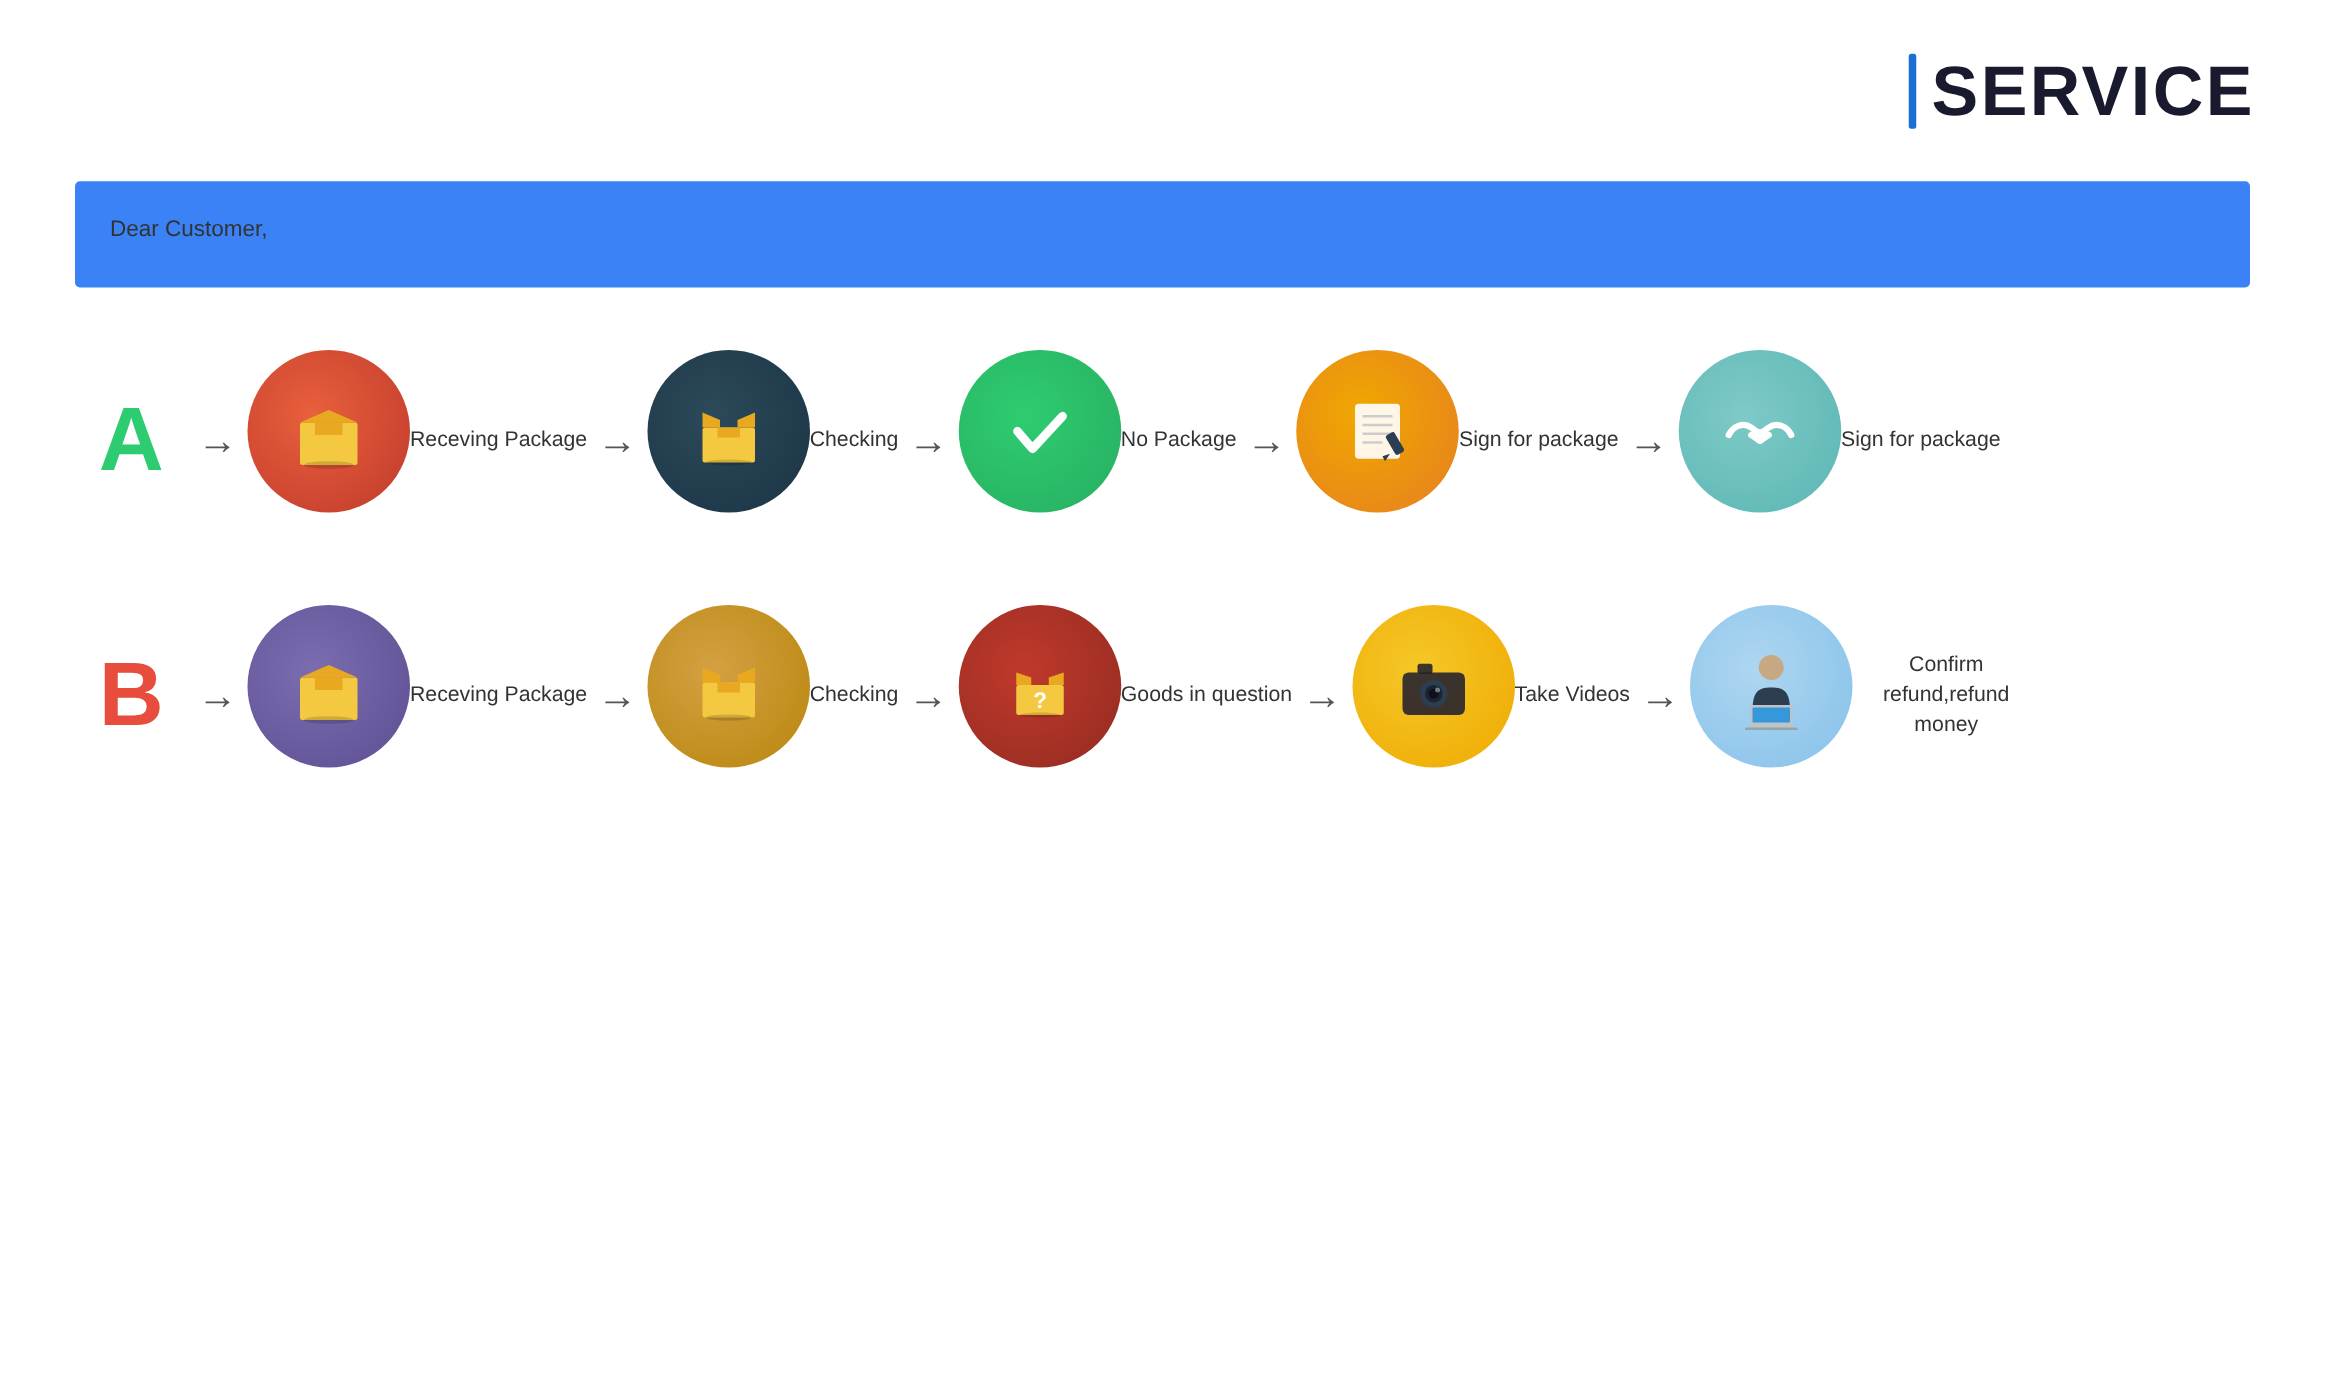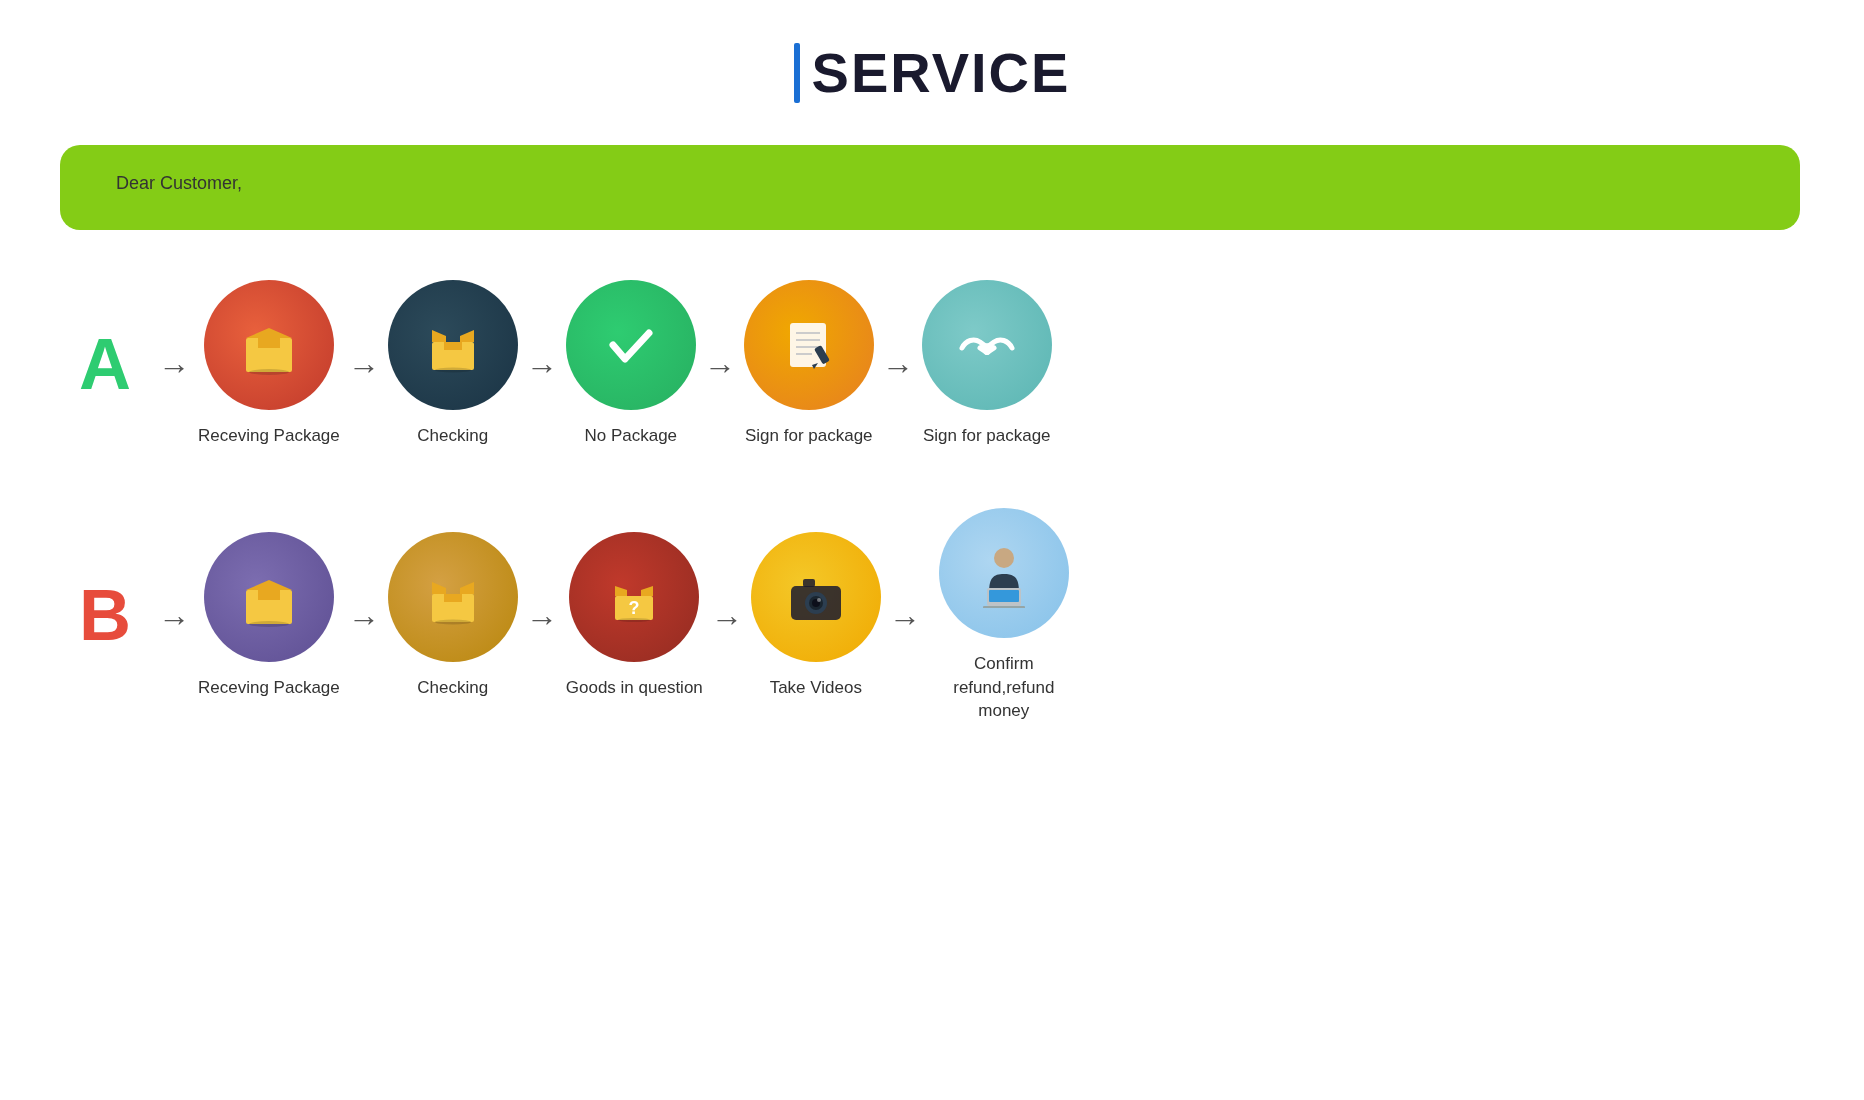--- a/index.html
+++ b/index.html
@@ -9,41 +9,41 @@
       width: 1864px;
       min-height: 1100px;
       padding: 40px 60px;
     }
 
     .page-title {
       text-align: center;
       margin-bottom: 40px;
       display: flex;
       align-items: center;
-      justify-content: center;
+      justify-content: flex-end;
       gap: 12px;
     }
     .title-bar {
       width: 6px;
       height: 60px;
       background: #1a6fd4;
       border-radius: 2px;
       display: inline-block;
     }
     .title-text {
       font-size: 56px;
       font-weight: 900;
       color: #1a1a2e;
       letter-spacing: 2px;
     }
 
     .notice-box {
-      background: #84cc16;
-      border-radius: 20px;
-      padding: 28px 56px;
+      background: #3b82f6;
+      border-radius: 4px;
+      padding: 28px 28px;
       margin-bottom: 50px;
       max-width: 1740px;
     }
     .notice-greeting {
       font-size: 18px;
       color: #333;
       margin-bottom: 8px;
     }
     .notice-body {
       font-size: 18px;
@@ -109,21 +109,21 @@
     
     svg { flex-shrink: 0; }
 
     .flow-items {
       display: flex;
       align-items: center;
     }
 
     .step-with-label {
       display: flex;
-      flex-direction: column;
+      flex-direction: row;
       align-items: center;
     }
   </style>
 </head>
 <body>
 
 <div class="page-title">
   <span class="title-bar"></span>
   <span class="title-text">SERVICE</span>
 </div>

